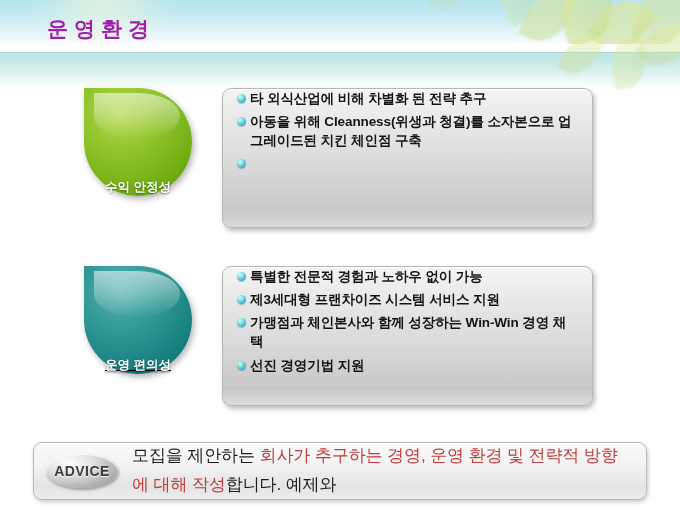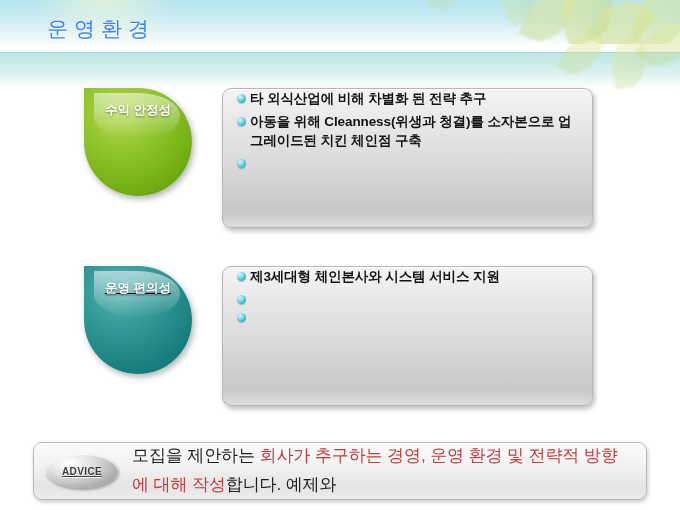--- a/index.html
+++ b/index.html
@@ -68,34 +68,34 @@
     position: absolute;
     left: 28px; top: -56px;
     width: 150px; height: 110px;
     background: radial-gradient(ellipse at center, rgba(255,250,210,.55), rgba(255,250,210,0) 70%);
   }
 
   .title {
     position: absolute;
     left: 47px; top: 15px;
     font-size: 21px;
-    font-weight: normal;
-    color: #3b82f6;
+    font-weight: bold;
+    color: #a21caf;
     letter-spacing: 6px;
     text-shadow: 0 1px 0 rgba(255,255,255,.6);
   }
 
   
   .drop {
     position: absolute;
     width: 108px;
     height: 108px;
     border-radius: 0 50% 50% 50%;
     display: flex;
-    align-items: flex-start;
+    align-items: flex-end;
     justify-content: center;
     box-shadow: 2px 3px 6px rgba(0,0,0,.30);
   }
   .drop .dlabel {
     position: relative;
     z-index: 3;
     font-size: 12.5px;
     font-weight: bold;
     color: #ffffff;
     text-shadow: 0 1px 2px rgba(0,0,0,.45);
@@ -176,26 +176,25 @@
     width: 72px; height: 34px;
     border-radius: 50%;
     background: radial-gradient(ellipse at 32% 26%, #ffffff 0%, #e2e2e2 34%, #b4b4b4 68%, #8d8d8d 100%);
     box-shadow: 1px 2px 3px rgba(0,0,0,.32), inset 0 1px 1px rgba(255,255,255,.9);
     display: flex;
     align-items: center;
     justify-content: center;
     margin-right: 14px;
   }
   .advice-badge span {
-    font-size: 10px;
+    font-size: 14px;
     font-weight: bold;
     color: #3c3c3c;
     letter-spacing: .4px;
     text-shadow: 0 1px 0 rgba(255,255,255,.85);
-    text-decoration: underline;
   }
   .advice-text {
     font-size: 17px;
     color: #1d1d1d;
     line-height: 1.68;
     letter-spacing: -0.1px;
   }
   .advice-text .hl { color: #c23b3b; }
 </style>
 </head>
@@ -238,27 +237,33 @@
     </div>
   </div>
 
   <div class="drop teal">
     <span class="dlabel">운영 편의성</span>
   </div>
 
   <div class="panel p2">
     <div class="bullet-row">
       <span class="bullet"></span>
-      <span class="btext">제3세대형 체인본사와 시스템 서비스 지원</span>
-    </div>
-    <div class="bullet-row">
-      <span class="bullet"></span>
-    </div>
-    <div class="bullet-row">
-      <span class="bullet"></span>
+      <span class="btext">특별한 전문적 경험과 노하우 없이 가능</span>
+    </div>
+    <div class="bullet-row">
+      <span class="bullet"></span>
+      <span class="btext">제3세대형 프랜차이즈 시스템 서비스 지원</span>
+    </div>
+    <div class="bullet-row">
+      <span class="bullet"></span>
+      <span class="btext">가맹점과 체인본사와 함께 성장하는 Win-Win 경영 채택</span>
+    </div>
+    <div class="bullet-row">
+      <span class="bullet"></span>
+      <span class="btext">선진 경영기법 지원</span>
     </div>
   </div>
 
   <div class="advice">
     <div class="advice-badge">
       <span>ADVICE</span>
     </div>
     <div class="advice-text">
       <span>모집을 제안하는 </span><span class="hl">회사가 추구하는 경영, 운영 환경 및 전략적 방향에 대해 작성</span><span>합니다. 예제와</span><br>
     </div>

